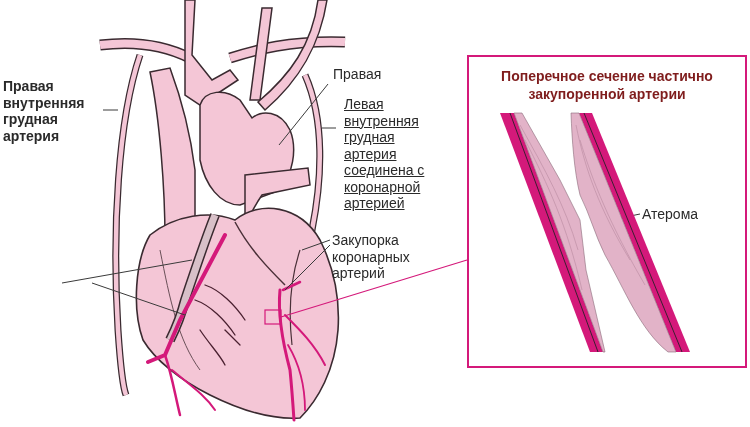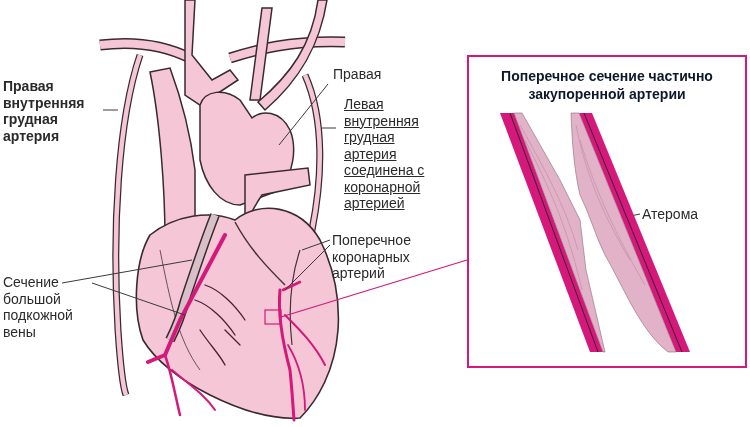--- a/index.html
+++ b/index.html
@@ -2,21 +2,21 @@
 <html><head>
 <meta charset="utf-8">
 <style>
   html, body { margin: 0; padding: 0; background: #ffffff; }
   body { width: 750px; height: 427px; position: relative; overflow: hidden;
          font-family: "Liberation Sans", "DejaVu Sans", sans-serif; color: #2b2b2b; }
   .stage { position: absolute; left: 0; top: 0; width: 750px; height: 427px; }
   svg.art { position: absolute; left: 0; top: 0; }
   .label { position: absolute; font-size: 14px; line-height: 16.5px; color: #2a2a2a; white-space: pre; }
   .inset-title { position: absolute; left: 467px; top: 67px; width: 280px; text-align: center;
-                 font-size: 14px; line-height: 18px; font-weight: bold; color: #0f172a; }
+                 font-size: 14px; line-height: 18px; font-weight: bold; color: #7f1d1d; }
   .inset-box { position: absolute; left: 467px; top: 55px; width: 280px; height: 313px;
                border: 2px solid #d4197a; box-sizing: border-box; }
 </style>
 </head>
 <body>
 
 <div class="stage">
 
   <svg class="art" width="750" height="427" viewBox="0 0 750 427">
 
@@ -108,21 +108,17 @@
 грудная
 артерия</div>
   <div class="label" style="left:333px; top:66px;">Правая</div>
   <div class="label" style="left:344px; top:96px;text-decoration:underline;">Левая
 внутренняя
 грудная
 артерия
 соединена с
 коронарной
 артерией</div>
-  <div class="label" style="left:332px; top:232px;">Поперечное
+  <div class="label" style="left:332px; top:232px;">Закупорка
 коронарных
 артерий</div>
-  <div class="label" style="left:3px; top:274px;">Сечение
-большой
-подкожной
-вены</div>
   <div class="label" style="left:642px; top:206px;">Атерома</div>
 </div>
 
 </body></html>

